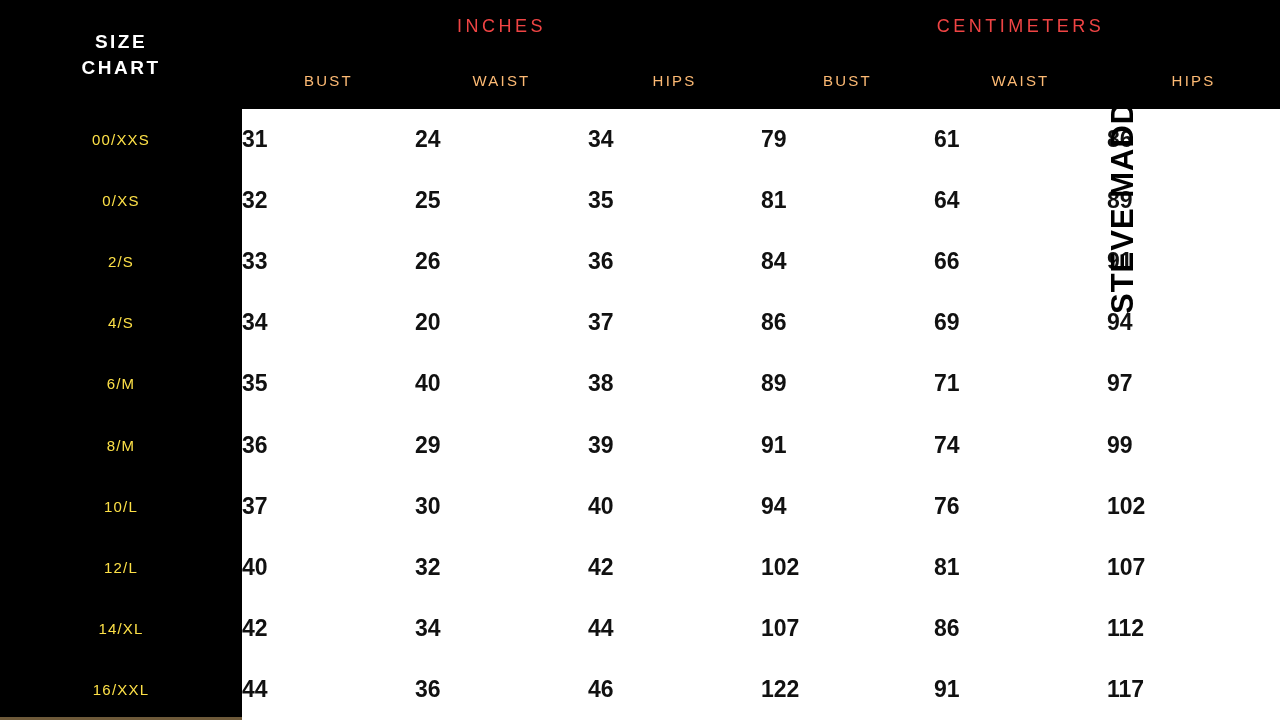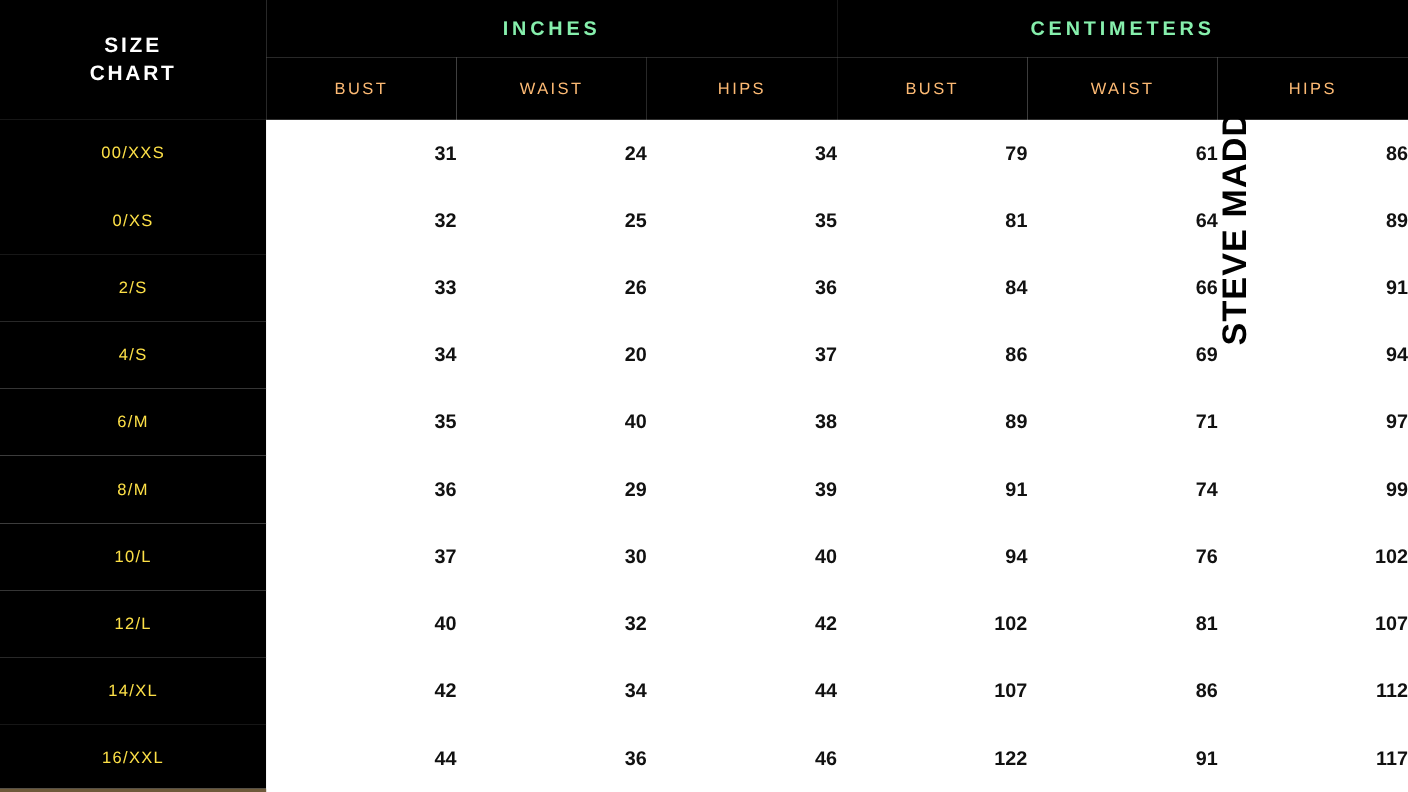--- a/index.html
+++ b/index.html
@@ -41,22 +41,22 @@
     font-size: 19px;
     letter-spacing: 2.5px;
     text-align: center;
     vertical-align: middle;
     line-height: 1.35;
     border-right: 2px solid #ffffff;
     border-bottom: 2px solid #ffffff;
   }
   .hdr-unit {
     background: #000000;
-    color: #86efac;
-    font-weight: bold;
+    color: #ef4444;
+    font-weight: normal;
     font-size: 18px;
     letter-spacing: 3.5px;
     vertical-align: middle;
     height: 52px;
     border-bottom: 2px solid #ffffff;
     border-right: 2px solid #ffffff;
   }
   .hdr-unit.last { border-right: 0; }
   .hdr-sub {
     background: #000000;
@@ -79,23 +79,23 @@
     font-size: 15px;
     letter-spacing: 1.2px;
     text-align: center;
     vertical-align: middle;
     border-bottom: 2px solid #ffffff;
     border-right: 2px solid #ffffff;
   }
   .cell-val {
     background: #ffffff;
     color: #111111;
-    font-size: 18px;
+    font-size: 23px;
     font-weight: bold;
-    text-align: right;
+    text-align: left;
     vertical-align: middle;
     border-bottom: 1px solid #d8d8d8;
     border-right: 1px solid #d8d8d8;
   }
   .cell-val.last { border-right: 0; }
   tr.last-row .cell-val { border-bottom: 0; }
   tr.last-row .cell-size { border-bottom: 0; }
 
   
   .brand {

